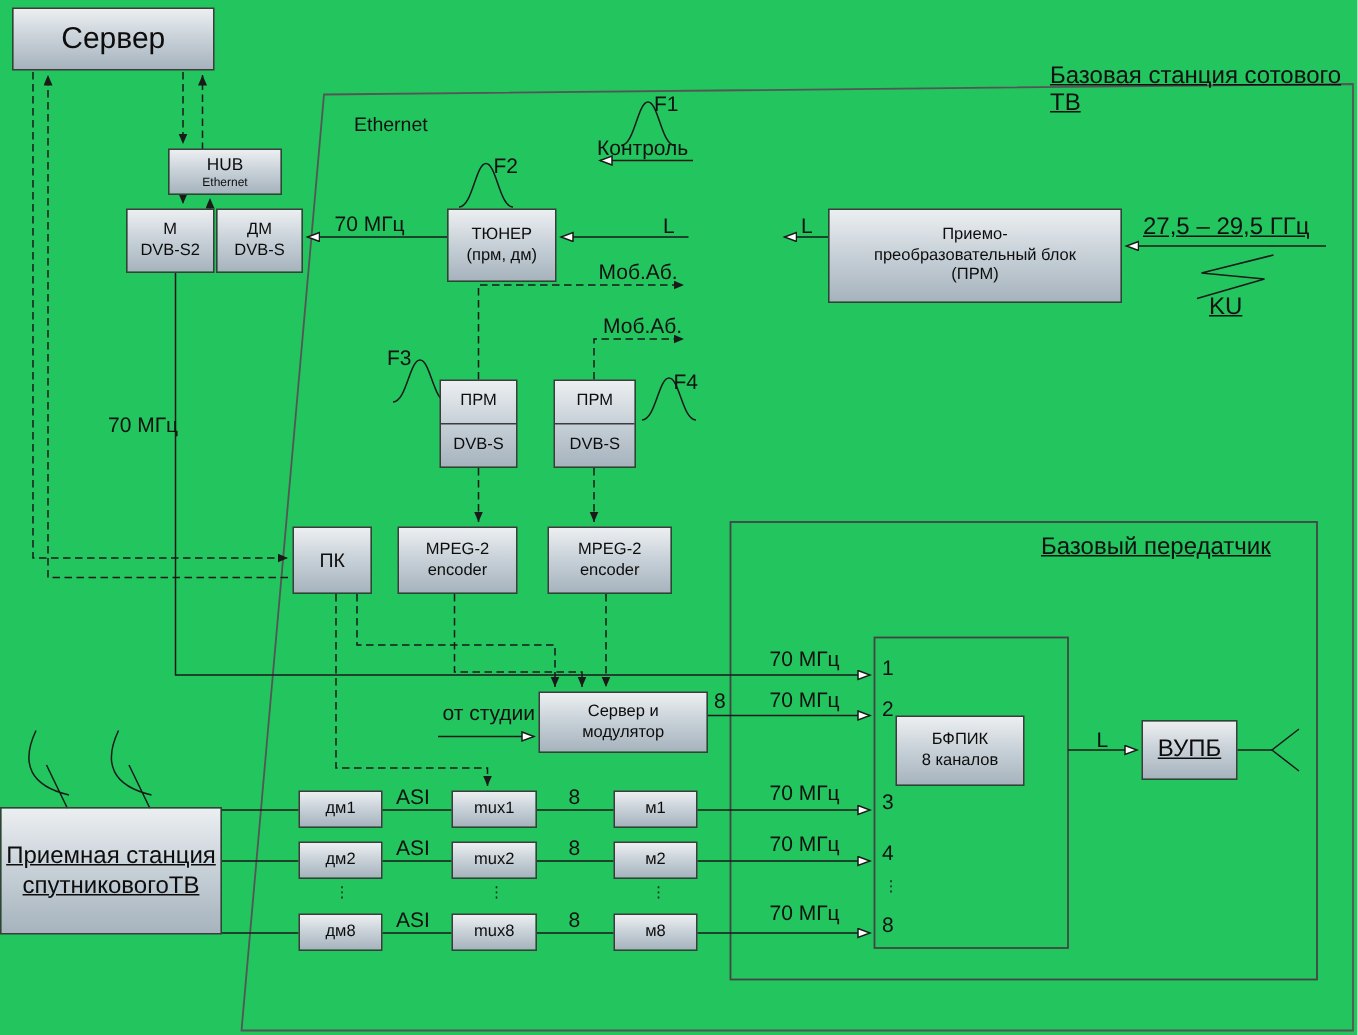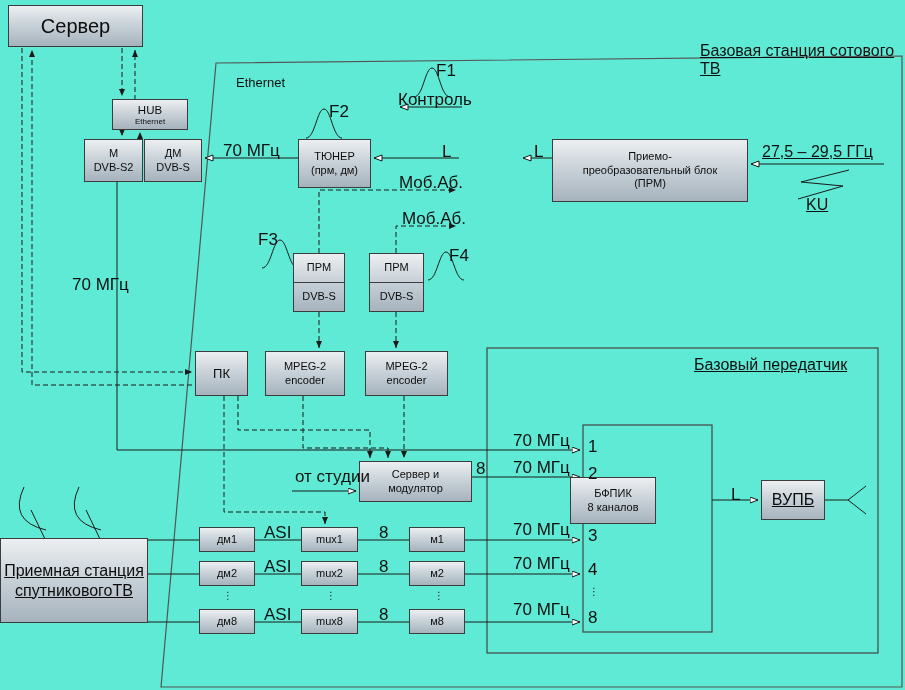--- a/index.html
+++ b/index.html
@@ -1,30 +1,30 @@
 <!DOCTYPE html>
 <html><head>
 <meta charset="utf-8">
 <style>
   * { margin:0; padding:0; box-sizing:border-box; }
   html,body { background:#fff; }
   body { font-family:"Liberation Sans","DejaVu Sans",sans-serif; color:#111; }
-  .stage { position:relative; width:905px; height:690px; background:#5eead4; overflow:hidden; }
+  .stage { position:relative; width:905px; height:690px; background:#22c55e; overflow:hidden; }
   svg.wires { position:absolute; left:0; top:0; z-index:1; }
   .node {
     position:absolute; z-index:2;
     display:flex; flex-direction:column; align-items:center; justify-content:center;
     text-align:center; white-space:pre-line;
     border:1px solid #3c3c3c;
     background:linear-gradient(180deg,#eceff1 0%,#c8d1d8 48%,#a6b3bd 100%);
     font-size:11px; line-height:1.22; color:#0d0d0d;
   }
   .node .cell { flex:1; width:100%; display:flex; align-items:center; justify-content:center; white-space:pre-line; }
   .node .cell + .cell { border-top:1px solid #3c3c3c; }
-  .lbl { position:absolute; z-index:3; font-size:17px; color:#111; white-space:pre-line; line-height:1.1; }
+  .lbl { position:absolute; z-index:3; font-size:14px; color:#111; white-space:pre-line; line-height:1.1; }
   .fs12 { font-size:16px;text-decoration:underline; } .fs13 { font-size:13px; } .fs20 { font-size:20px; }
   .dots { font-size:10px; letter-spacing:0; color:#222; }
 </style>
 </head>
 <body>
 
 <div class="stage">
 
   <svg class="wires" width="905" height="690" viewBox="0 0 905 690">
     <defs>
@@ -138,21 +138,21 @@
   <div class="node" style="left:199px;top:609px;width:56px;height:25px">дм8</div>
 
   <div class="node" style="left:301px;top:527px;width:57px;height:25px">mux1</div>
   <div class="node" style="left:301px;top:561px;width:57px;height:25px">mux2</div>
   <div class="node" style="left:301px;top:609px;width:57px;height:25px">mux8</div>
 
   <div class="node" style="left:409px;top:527px;width:56px;height:25px">м1</div>
   <div class="node" style="left:409px;top:561px;width:56px;height:25px">м2</div>
   <div class="node" style="left:409px;top:609px;width:56px;height:25px">м8</div>
 
-  <div class="node" style="left:570px;top:477px;width:86px;height:47px">БФПИК
+  <div class="node" style="left:597px;top:477px;width:86px;height:47px">БФПИК
 8 каналов</div>
   <div class="node fs12" style="left:761px;top:480px;width:64px;height:40px">ВУПБ</div>
 
   <span class="lbl fs12" style="left:700px;top:42px">Базовая станция сотового ТВ</span>
   <span class="lbl fs13" style="left:236px;top:76px">Ethernet</span>
   <span class="lbl fs12" style="left:694px;top:356px">Базовый передатчик</span>
 
   <span class="lbl" style="left:223px;top:142px">70 МГц</span>
   <span class="lbl" style="left:442px;top:143px">L</span>
   <span class="lbl" style="left:534px;top:143px">L</span>

